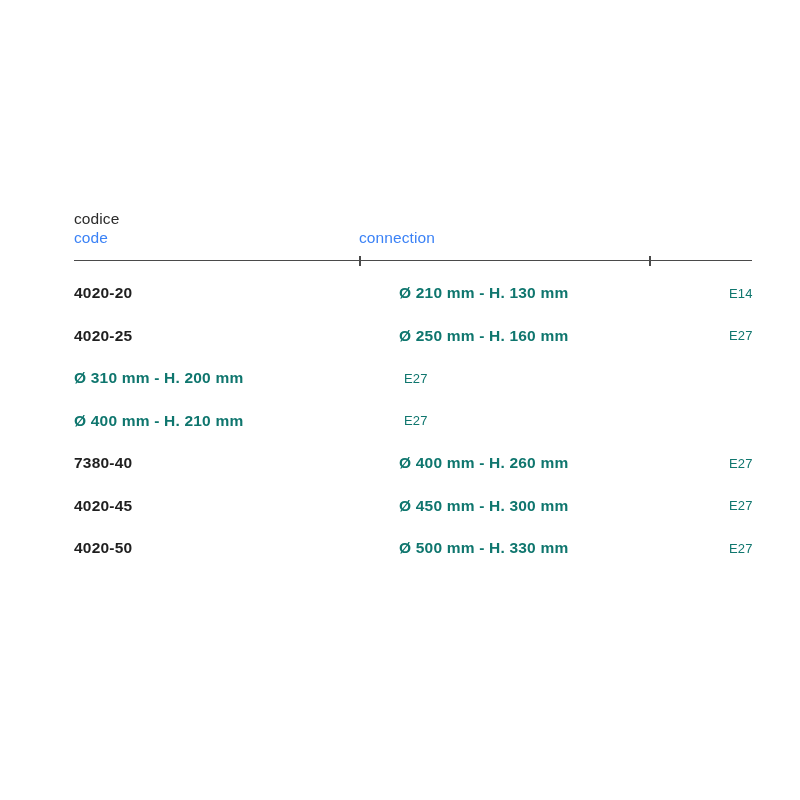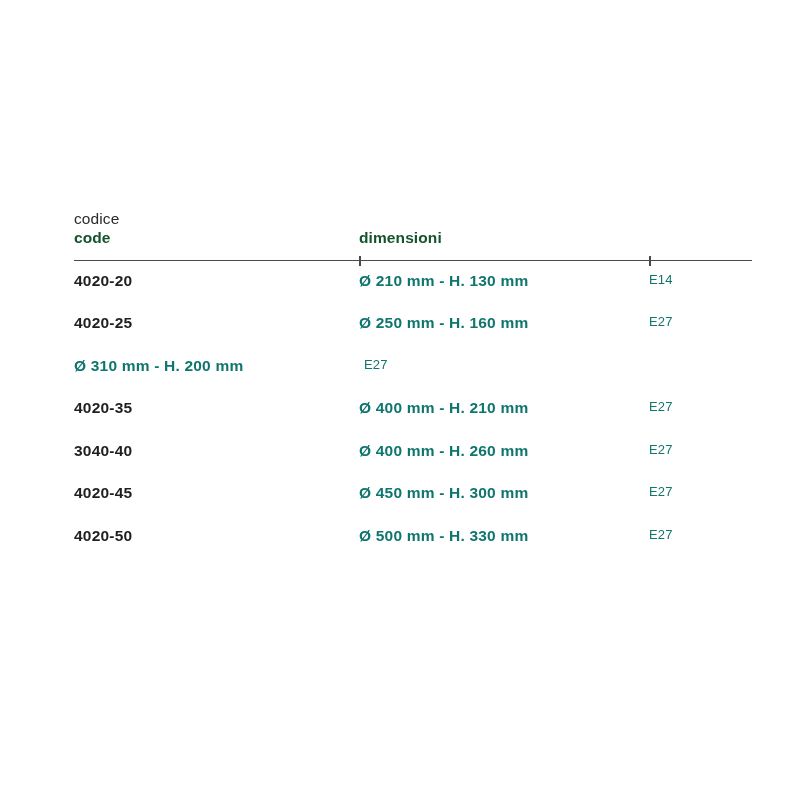--- a/index.html
+++ b/index.html
@@ -34,24 +34,23 @@
   .col-conn   { width: 103px; flex: 0 0 103px; }
 
   .hdr-primary {
     font-size: 15.5px;
     color: #2b2b2b;
     line-height: 1.22;
     letter-spacing: 0.1px;
   }
   .hdr-secondary {
     font-size: 15.5px;
-    color: #14532d;
+    color: #3b82f6;
     line-height: 1.22;
     letter-spacing: 0.1px;
-    font-weight: bold;
   }
 
   .rule-wrap {
     position: relative;
     height: 2px;
     margin-top: 2px;
   }
   .rule {
     position: absolute;
     left: 0;
@@ -68,22 +67,23 @@
     background: #4a4a4a;
   }
   .tick-1 { left: 285px; }
   .tick-2 { left: 575px; }
 
   .body-rows {
     padding-top: 10px;
   }
   .data-row {
     display: flex;
-    align-items: flex-start;
+    align-items: center;
     height: 42.5px;
+    gap: 40px;
   }
   .cell-code {
     font-size: 15.5px;
     font-weight: bold;
     color: #1f1f1f;
     letter-spacing: 0.2px;
   }
   .cell-dim {
     font-size: 15.5px;
     font-weight: bold;
@@ -100,21 +100,21 @@
 <body>
 
 <div id="spec-table">
 
   <div class="header-row">
     <div class="col-code">
       <div class="hdr-primary">codice</div>
       <div class="hdr-secondary">code</div>
     </div>
     <div class="col-dim">
-      <div class="hdr-secondary">dimensioni</div>
+      <div class="hdr-secondary">connection</div>
     </div>
   </div>
 
   <div class="rule-wrap">
     <div class="rule"></div>
     <div class="tick tick-1"></div>
     <div class="tick tick-2"></div>
   </div>
 
   <div class="body-rows">
@@ -130,27 +130,26 @@
       <div class="col-dim cell-dim">Ø 250 mm - H. 160 mm</div>
       <div class="col-conn cell-conn">E27</div>
     </div>
 
     <div class="data-row">
       <div class="col-dim cell-dim">Ø 310 mm - H. 200 mm</div>
       <div class="col-conn cell-conn">E27</div>
     </div>
 
     <div class="data-row">
-      <div class="col-code cell-code">4020-35</div>
       <div class="col-dim cell-dim">Ø 400 mm - H. 210 mm</div>
       <div class="col-conn cell-conn">E27</div>
     </div>
 
     <div class="data-row">
-      <div class="col-code cell-code">3040-40</div>
+      <div class="col-code cell-code">7380-40</div>
       <div class="col-dim cell-dim">Ø 400 mm - H. 260 mm</div>
       <div class="col-conn cell-conn">E27</div>
     </div>
 
     <div class="data-row">
       <div class="col-code cell-code">4020-45</div>
       <div class="col-dim cell-dim">Ø 450 mm - H. 300 mm</div>
       <div class="col-conn cell-conn">E27</div>
     </div>
 

